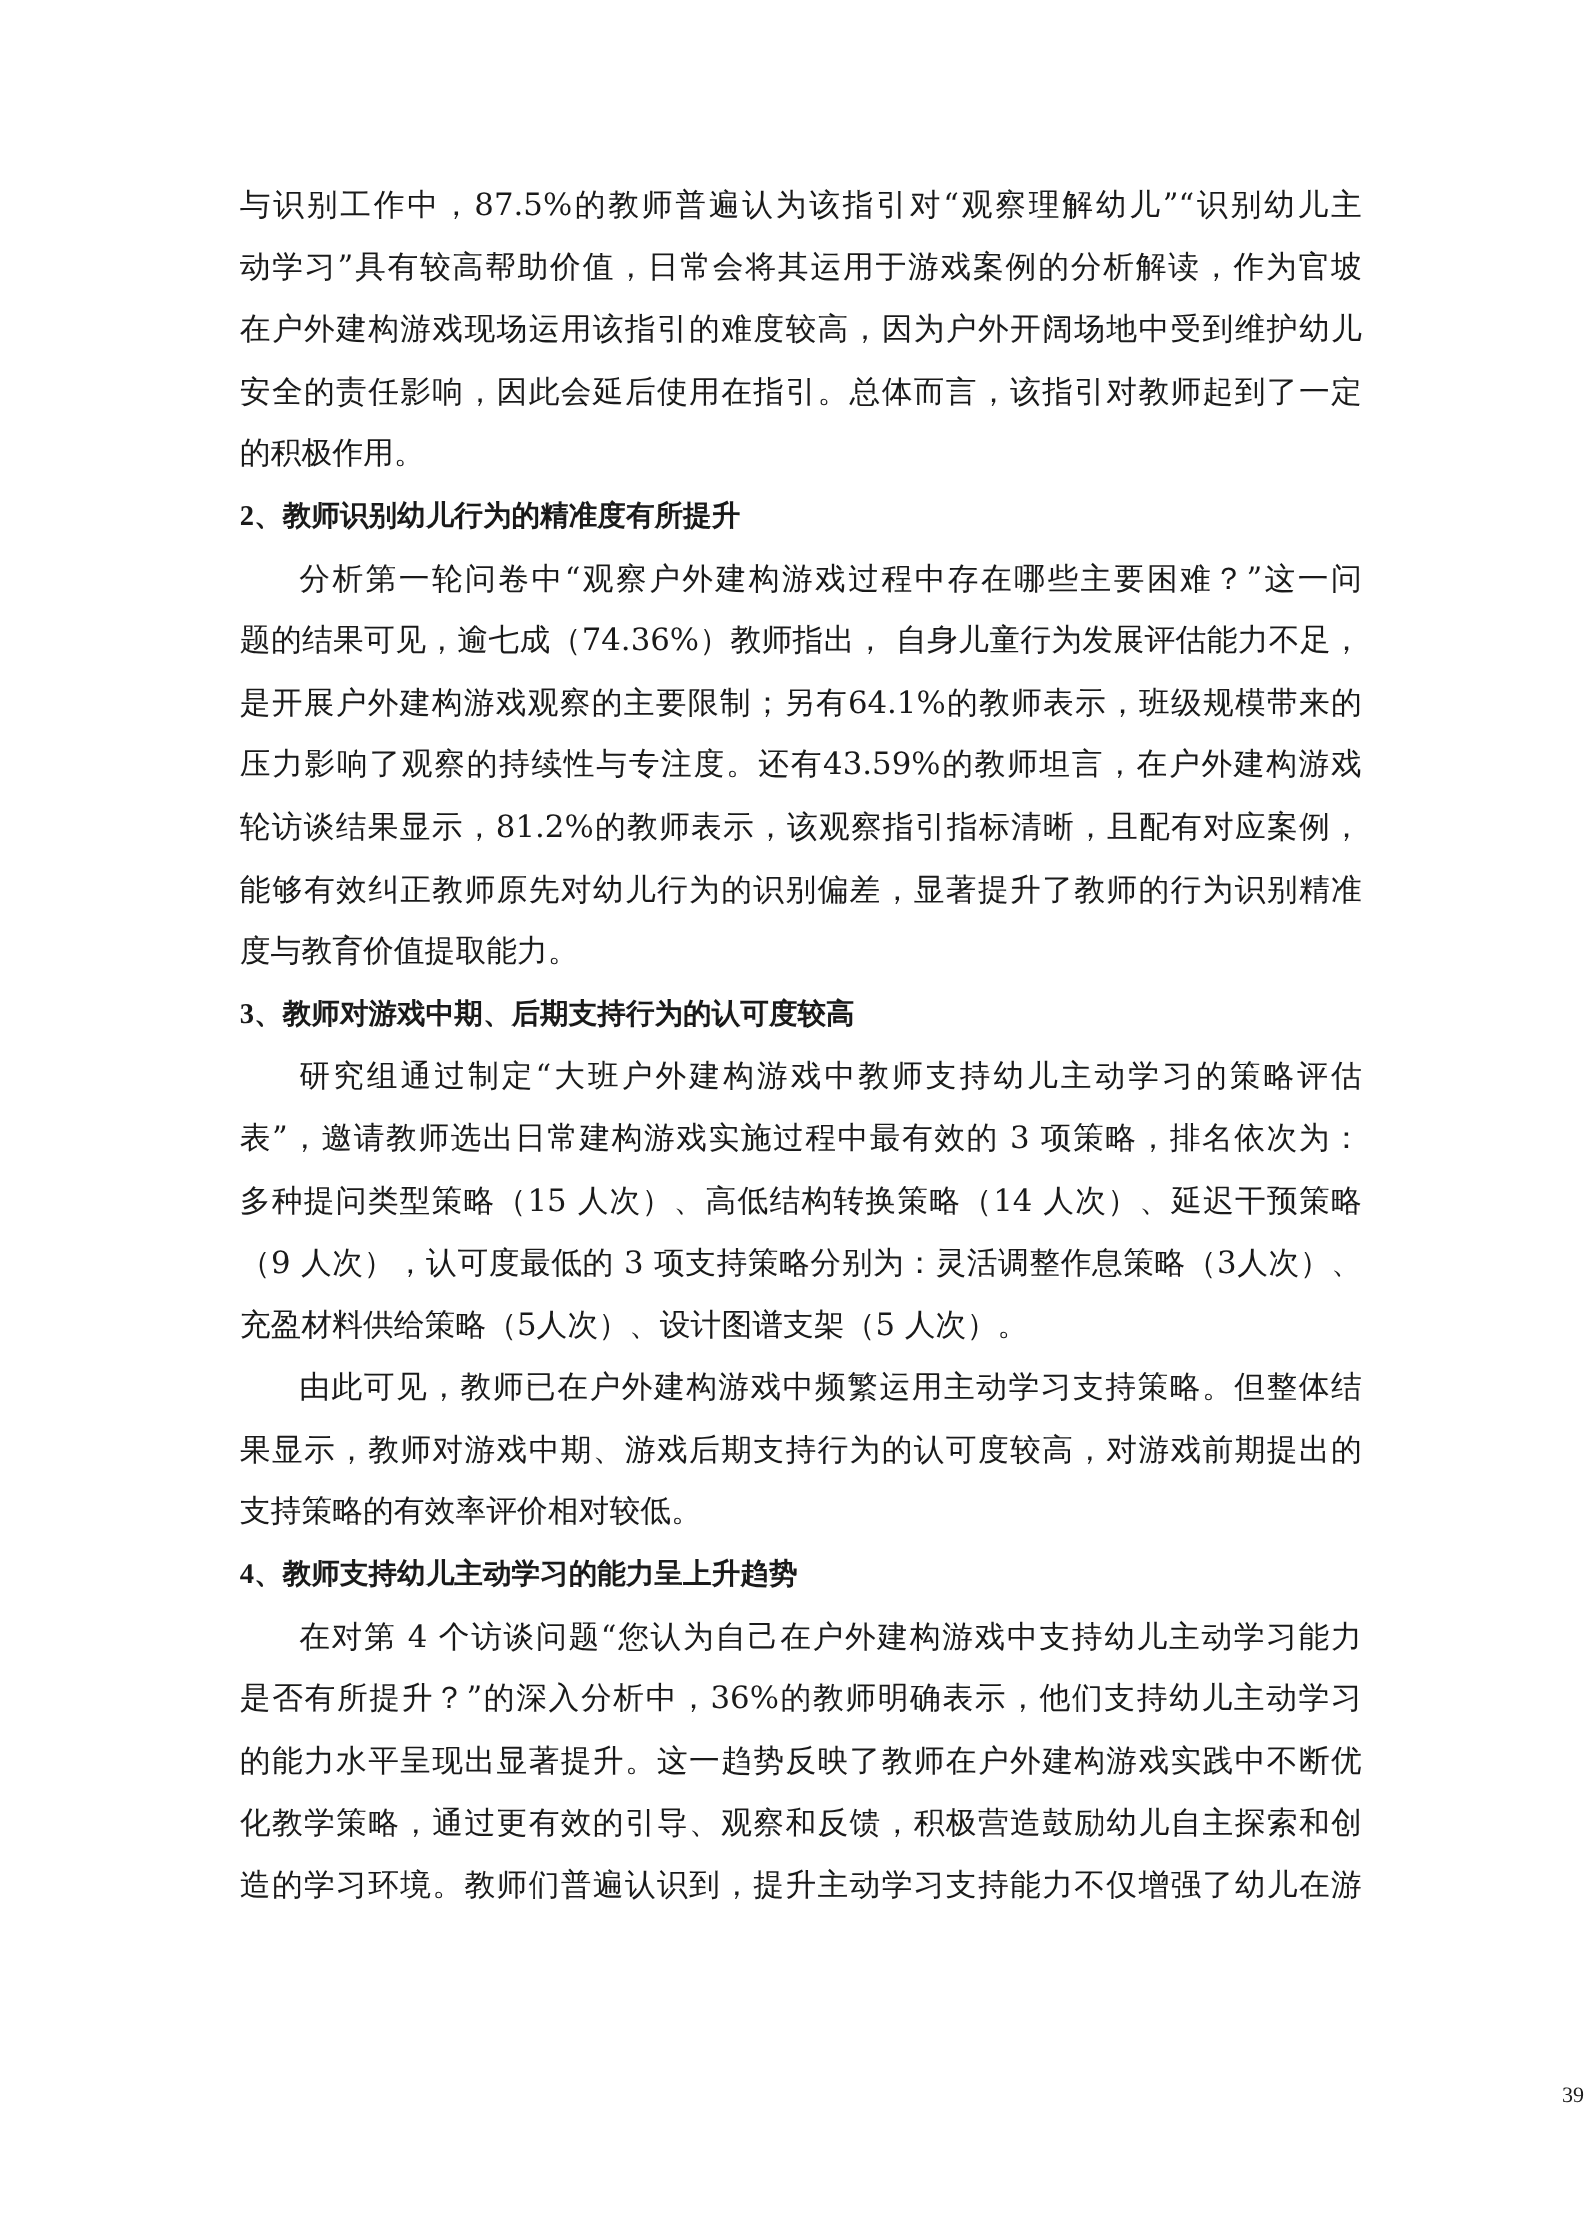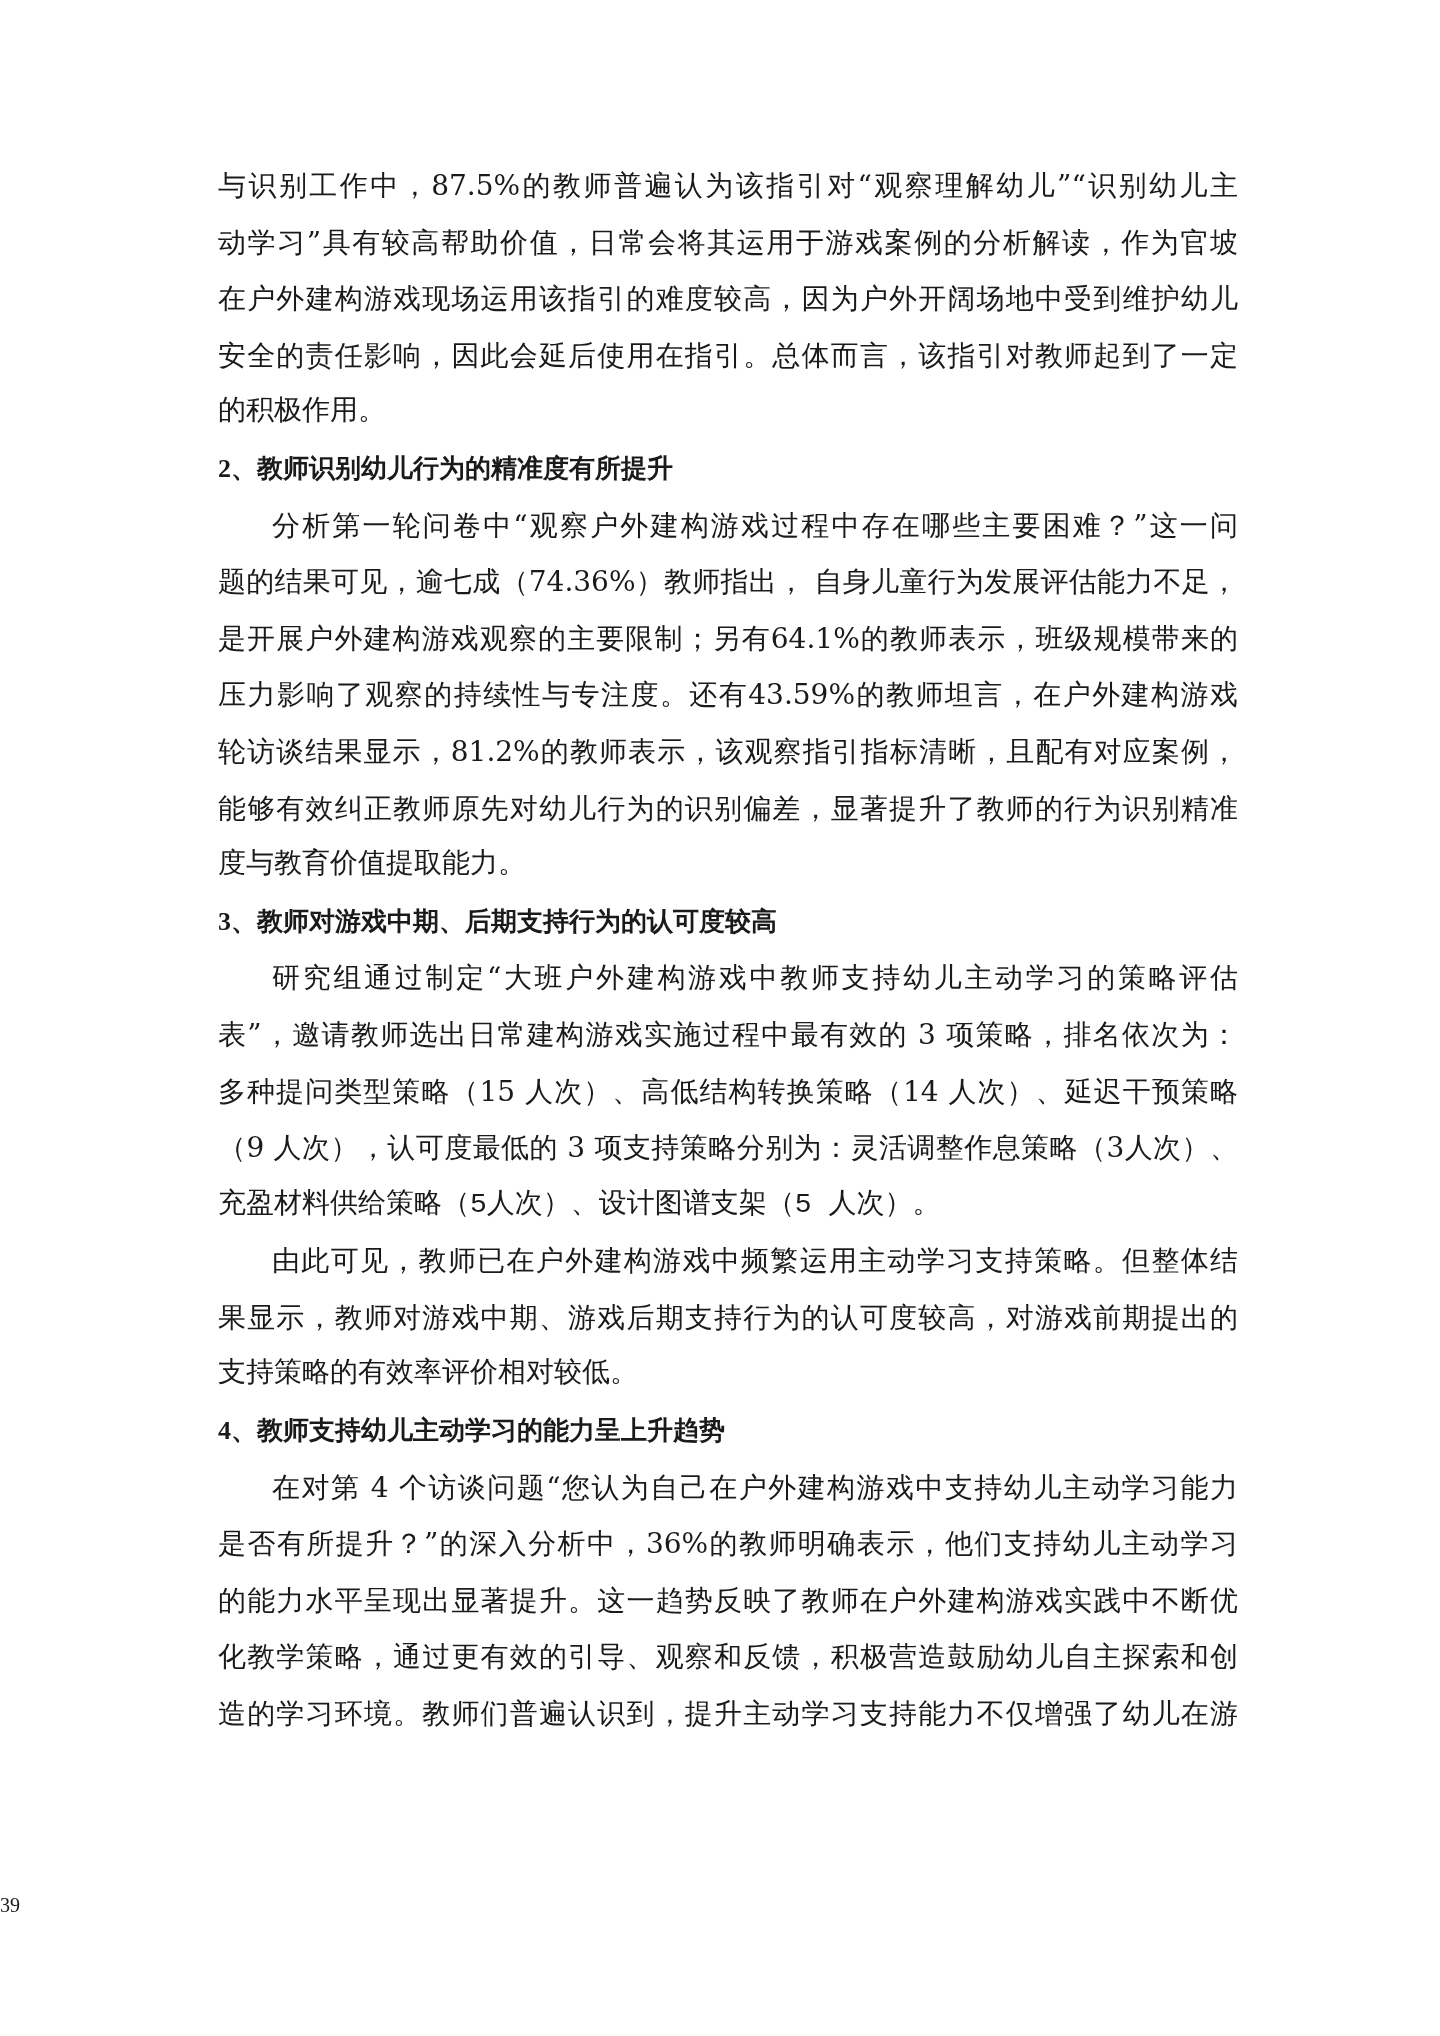--- a/index.html
+++ b/index.html
@@ -14,31 +14,31 @@
   .line {
     position: relative;
     height: 56.6px;
     line-height: 56.6px;
     font-size: 28px;
     white-space: nowrap;
     text-align: justify;
     text-align-last: justify;
     letter-spacing: 0px;
   }
-  .line.last { text-align-last: left; font-family: Liberation Mono, monospace; }
+  .line.last { text-align-last: left; }
   .line.indent { padding-left: 54px; }
   .heading {
     font-family: Liberation Serif, serif;
     font-weight: bold;
     font-size: 26px;
     text-align-last: left;
   }
   .page-number {
     position: absolute; left: 0; width: 1440px; top: 1894px;
-    text-align: left; font-size: 20px;
+    text-align: right; font-size: 20px;
     font-family: "Liberation Serif", serif;
   }
 </style>
 </head>
 <body>
 
 <div class="page">
 
   <div>
     <div class="line">与识别工作中，87.5%的教师普遍认为该指引对“观察理解幼儿”“识别幼儿主</div>

